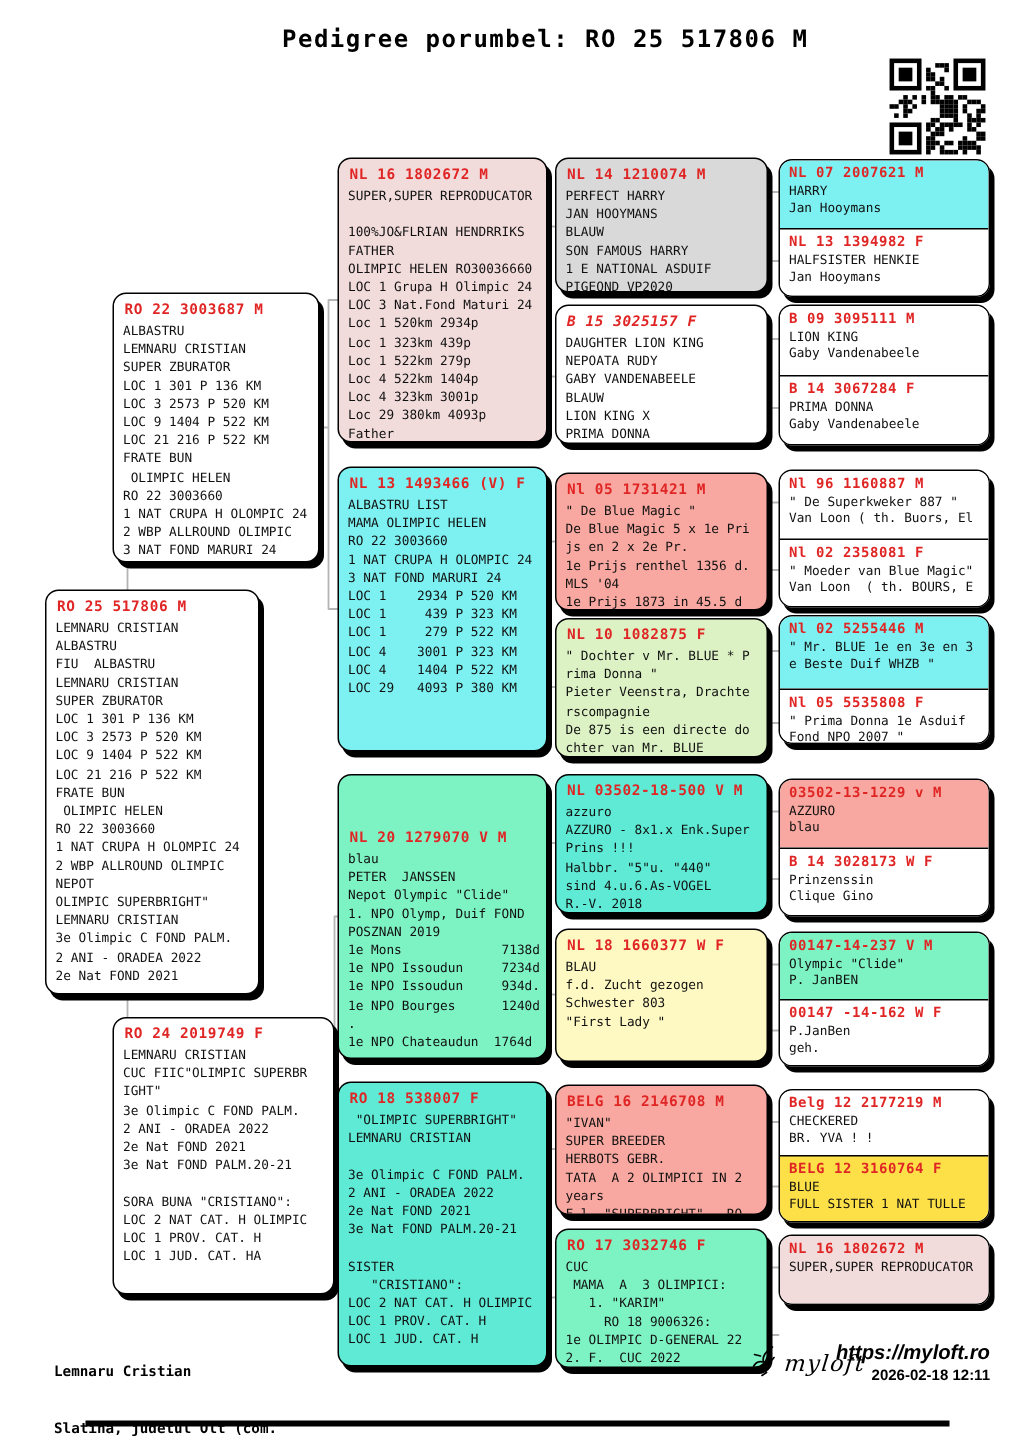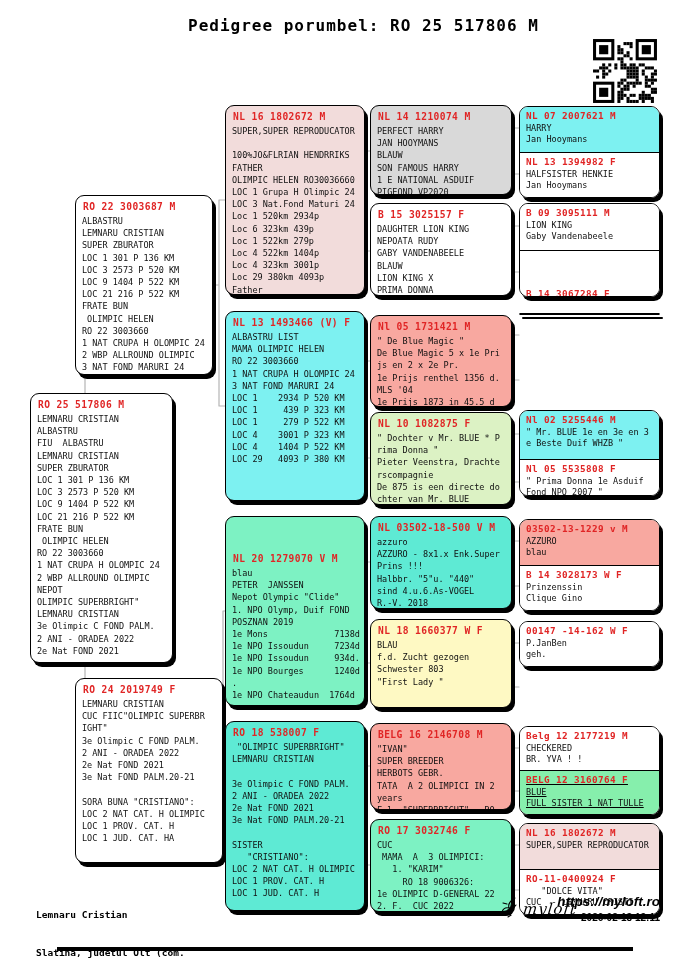--- a/index.html
+++ b/index.html
@@ -250,21 +250,21 @@
       <div class="box" style="left: 225px; top: 105px; width: 140px; height: 190px; background: rgb(242, 220, 219);">
         <div class="ring" style="color: rgb(224, 37, 37);">NL 16 1802672 M</div>
         <div class="line">SUPER,SUPER REPRODUCATOR</div>
         <div class="line"></div>
         <div class="line">100%JO&amp;FLRIAN HENDRRIKS</div>
         <div class="line">FATHER</div>
         <div class="line">OLIMPIC HELEN RO30036660</div>
         <div class="line">LOC 1 Grupa H Olimpic 24</div>
         <div class="line">LOC 3 Nat.Fond Maturi 24</div>
         <div class="line">Loc 1 520km 2934p</div>
-        <div class="line">Loc 6 323km 439p</div>
+        <div class="line">Loc 1 323km 439p</div>
         <div class="line">Loc 1 522km 279p</div>
         <div class="line">Loc 4 522km 1404p</div>
         <div class="line">Loc 4 323km 3001p</div>
         <div class="line">Loc 29 380km 4093p</div>
         <div class="line">Father</div>
       </div>
       <div class="box" style="left: 225px; top: 311px; width: 140px; height: 190px; background: rgb(125, 241, 241);">
         <div class="ring" style="color: rgb(224, 37, 37);">NL 13 1493466 (V) F</div>
         <div class="line">ALBASTRU LIST</div>
         <div class="line">MAMA OLIMPIC HELEN</div>
@@ -313,21 +313,21 @@
       <div class="box" style="left: 370px; top: 105px; width: 142px; height: 90px; background: rgb(217, 217, 217);">
         <div class="ring" style="color: rgb(224, 37, 37);">NL 14 1210074 M</div>
         <div class="line">PERFECT HARRY</div>
         <div class="line">JAN HOOYMANS</div>
         <div class="line">BLAUW</div>
         <div class="line">SON FAMOUS HARRY</div>
         <div class="line">1 E NATIONAL ASDUIF</div>
         <div class="line">PIGEOND VP2020</div>
       </div>
       <div class="box" style="left: 370px; top: 203px; width: 142px; height: 93px; background: rgb(255, 255, 255);">
-        <div class="ring" style="color: rgb(224, 37, 37);">B 15 3025157 F</div>
+        <div class="ring" style="color: rgb(224, 37, 37); font-style: italic;">B 15 3025157 F</div>
         <div class="line">DAUGHTER LION KING</div>
         <div class="line">NEPOATA RUDY</div>
         <div class="line">GABY VANDENABEELE</div>
         <div class="line">BLAUW</div>
         <div class="line">LION KING X</div>
         <div class="line">PRIMA DONNA</div>
       </div>
       <div class="box" style="left: 370px; top: 315px; width: 142px; height: 92px; background: rgb(248, 168, 160);">
         <div class="ring" style="color: rgb(224, 37, 37);">Nl 05 1731421 M</div>
         <div class="line">" De Blue Magic "</div>
@@ -392,26 +392,36 @@
           <div class="line">Jan Hooymans</div>
         </div>
       </div>
       <div class="pair" style="left: 519px; top: 203px;">
         <div class="half" style="height: 46px; background: rgb(255, 255, 255);">
           <div class="ring" style="color: rgb(224, 37, 37);">B 09 3095111 M</div>
           <div class="line">LION KING</div>
           <div class="line">Gaby Vandenabeele</div>
         </div>
         <div class="half" style="height: 46px; background: rgb(255, 255, 255);">
-          <div class="ring" style="color: rgb(224, 37, 37); margin-top: 34px;">B 14 3067284 F</div>
+          <div class="ring" style="color: rgb(224, 37, 37);">B 14 3067284 F</div>
           <div class="line">PRIMA DONNA</div>
           <div class="line">Gaby Vandenabeele</div>
         </div>
       </div>
       <div class="pair" style="left: 519px; top: 313px;">
+        <div class="half" style="height: 45px; background: rgb(255, 255, 255);">
+          <div class="ring" style="color: rgb(224, 37, 37);">Nl 96 1160887 M</div>
+          <div class="line">" De Superkweker 887 "</div>
+          <div class="line">Van Loon ( th. Buors, El</div>
+        </div>
+        <div class="half" style="height: 45px; background: rgb(255, 255, 255);">
+          <div class="ring" style="color: rgb(224, 37, 37);">Nl 02 2358081 F</div>
+          <div class="line">" Moeder van Blue Magic"</div>
+          <div class="line">Van Loon  ( th. BOURS, E</div>
+        </div>
       </div>
       <div class="pair" style="left: 519px; top: 410px;">
         <div class="half" style="height: 48px; background: rgb(125, 241, 241);">
           <div class="ring" style="color: rgb(224, 37, 37);">Nl 02 5255446 M</div>
           <div class="line">" Mr. BLUE 1e en 3e en 3</div>
           <div class="line">e Beste Duif WHZB "</div>
         </div>
         <div class="half" style="height: 36px; background: rgb(255, 255, 255);">
           <div class="ring" style="color: rgb(224, 37, 37);">Nl 05 5535808 F</div>
           <div class="line">" Prima Donna 1e Asduif</div>
@@ -424,47 +434,47 @@
           <div class="line">AZZURO</div>
           <div class="line">blau</div>
         </div>
         <div class="half" style="height: 45px; background: rgb(255, 255, 255);">
           <div class="ring" style="color: rgb(224, 37, 37);">B 14 3028173 W F</div>
           <div class="line">Prinzenssin</div>
           <div class="line">Clique Gino</div>
         </div>
       </div>
       <div class="pair" style="left: 519px; top: 621px;">
+        <div class="half" style="height: 44px; background: rgb(125, 242, 195);">
+          <div class="ring" style="color: rgb(224, 37, 37);">00147-14-237 V M</div>
+          <div class="line">Olympic "Clide"</div>
+          <div class="line">P. JanBEN</div>
+        </div>
         <div class="half" style="height: 44px; background: rgb(255, 255, 255);">
           <div class="ring" style="color: rgb(224, 37, 37);">00147 -14-162 W F</div>
           <div class="line">P.JanBen</div>
           <div class="line">geh.</div>
         </div>
       </div>
       <div class="pair" style="left: 519px; top: 726px;">
         <div class="half" style="height: 43px; background: rgb(255, 255, 255);">
           <div class="ring" style="color: rgb(224, 37, 37);">Belg 12 2177219 M</div>
           <div class="line">CHECKERED</div>
           <div class="line">BR. YVA ! !</div>
         </div>
-        <div class="half" style="height: 44px; background: #86efac; text-decoration: underline;">
+        <div class="half" style="height: 44px; background: #fde047;">
           <div class="ring" style="color: rgb(224, 37, 37);">BELG 12 3160764 F</div>
           <div class="line">BLUE</div>
           <div class="line">FULL SISTER 1 NAT TULLE</div>
         </div>
       </div>
       <div class="pair" style="left: 519px; top: 823px;">
         <div class="half" style="height: 45px; background: rgb(242, 220, 219);">
           <div class="ring" style="color: rgb(224, 37, 37);">NL 16 1802672 M</div>
           <div class="line">SUPER,SUPER REPRODUCATOR</div>
-        </div>
-        <div class="half" style="height: 45px; background: rgb(255, 255, 255);">
-          <div class="ring" style="color: rgb(224, 37, 37);">RO-11-0400924 F</div>
-          <div class="line">   "DOLCE VITA"</div>
-          <div class="line">CUC  - LEMNARU CRISTI</div>
         </div>
       </div>
     </div>
 
   <div id="owner">
     <div>Lemnaru Cristian</div>
     <div>Slatina, judetul Olt (com.</div>
     
     
     

